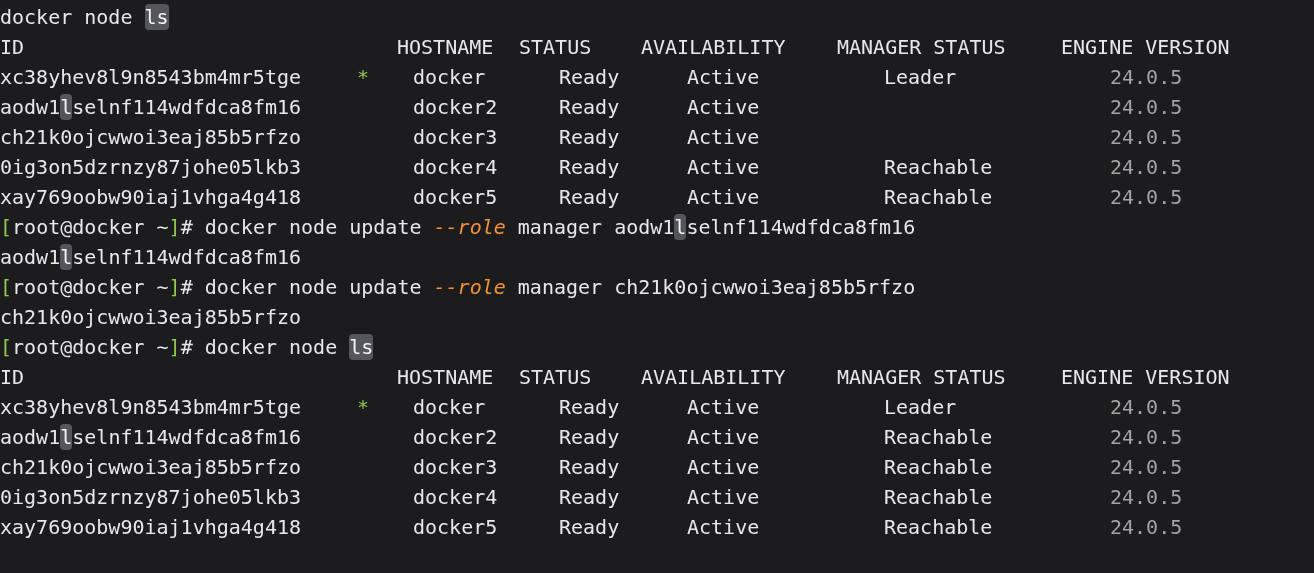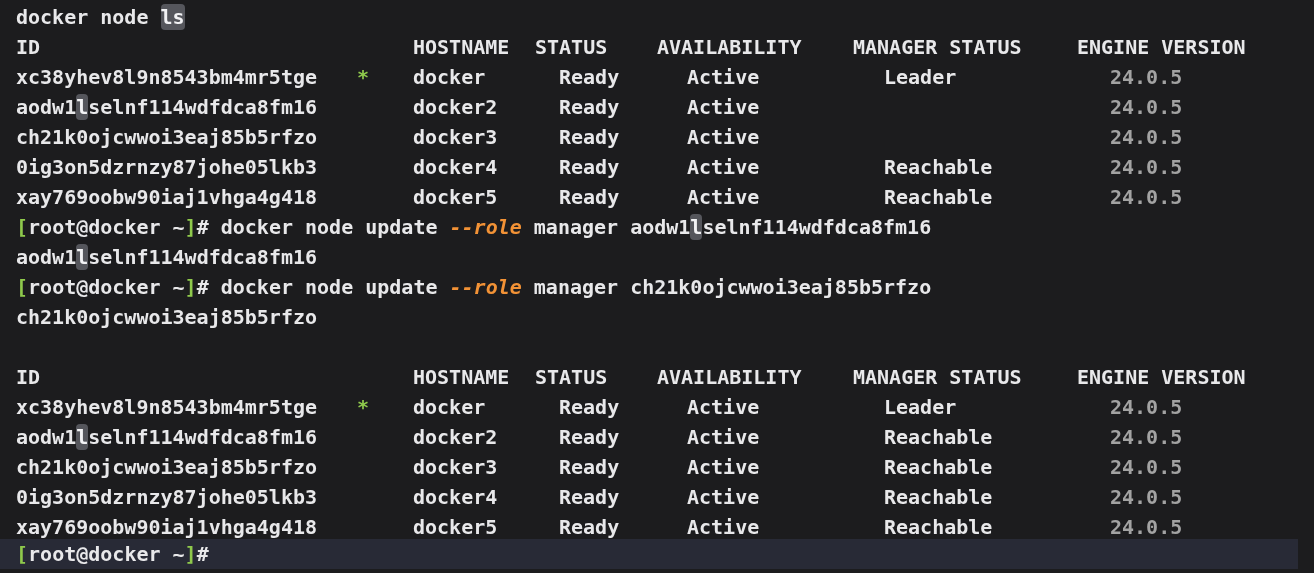--- a/index.html
+++ b/index.html
@@ -19,23 +19,21 @@
     letter-spacing: 0px;
     color: #e8e8ea;
     -webkit-font-smoothing: antialiased;
   }
   .line {
     position: absolute;
     left: 0;
     right: 16px;
     height: 30px;
     white-space: pre;
-    padding-left: 16px;
     box-sizing: border-box;
-    font-weight: bold;
   }
   .line.cur {
     background: #282a36;
   }
   .seg { white-space: pre; }
   .c-white   { color: #e8e8ea; }
   .c-green   { color: #8fc94c; }
   .c-orange  { color: #f29236; font-style: italic; }
   .c-purple  { color: #a3a3a3; }
   .c-star    { color: #8fc94c; }
@@ -66,28 +64,28 @@
   <div class="line" style="top:182px"><span class="seg c-white">xay769oobw90iaj1vhga4g418</span><span class="seg c-white"></span><span class="seg c-star" style="position:absolute;left:357px"></span><span class="seg c-white" style="position:absolute;left:413px">docker5</span><span class="seg c-white" style="position:absolute;left:559px">Ready</span><span class="seg c-white" style="position:absolute;left:687px">Active</span><span class="seg c-white" style="position:absolute;left:884px">Reachable</span><span class="seg c-purple" style="position:absolute;left:1110px">24.0.5</span></div>
 
   <div class="line" style="top:212px"><span class="seg c-green">[</span><span class="seg c-white">root@docker ~</span><span class="seg c-green">]</span><span class="seg c-white">#</span><span class="seg c-white"> </span><span class="seg c-white">docker node update </span><span class="seg c-orange">--role</span><span class="seg c-white"> manager </span><span class="seg c-white">aodw1</span><span class="seg hl">l</span><span class="seg c-white">selnf114wdfdca8fm16</span></div>
 
   <div class="line" style="top:242px"><span class="seg c-white">aodw1</span><span class="seg hl">l</span><span class="seg c-white">selnf114wdfdca8fm16</span></div>
 
   <div class="line" style="top:272px"><span class="seg c-green">[</span><span class="seg c-white">root@docker ~</span><span class="seg c-green">]</span><span class="seg c-white">#</span><span class="seg c-white"> </span><span class="seg c-white">docker node update </span><span class="seg c-orange">--role</span><span class="seg c-white"> manager </span><span class="seg c-white">ch21k0ojcwwoi3eaj85b5rfzo</span></div>
 
   <div class="line" style="top:302px"><span class="seg c-white">ch21k0ojcwwoi3eaj85b5rfzo</span></div>
 
+  <div class="line" style="top:332px"><span class="seg c-green">[</span><span class="seg c-white">root@docker ~</span><span class="seg c-green">]</span><span class="seg c-white">#</span><span class="seg c-white"> </span><span class="seg c-white">docker node </span><span class="seg hl">ls</span></div>
 
   <div class="line" style="top:362px"><span class="seg c-white" style="display:inline-block;width:397px">ID</span><span class="seg c-white" style="display:inline-block;width:122px">HOSTNAME</span><span class="seg c-white" style="display:inline-block;width:122px">STATUS</span><span class="seg c-white" style="display:inline-block;width:196px">AVAILABILITY</span><span class="seg c-white" style="display:inline-block;width:224px">MANAGER STATUS</span><span class="seg c-white">ENGINE VERSION</span></div>
 
   <div class="line" style="top:392px"><span class="seg c-white">xc38yhev8l9n8543bm4mr5tge</span><span class="seg c-white"></span><span class="seg c-star" style="position:absolute;left:357px">*</span><span class="seg c-white" style="position:absolute;left:413px">docker</span><span class="seg c-white" style="position:absolute;left:559px">Ready</span><span class="seg c-white" style="position:absolute;left:687px">Active</span><span class="seg c-white" style="position:absolute;left:884px">Leader</span><span class="seg c-purple" style="position:absolute;left:1110px">24.0.5</span></div>
 
   <div class="line" style="top:422px"><span class="seg c-white">aodw1</span><span class="seg hl">l</span><span class="seg c-white">selnf114wdfdca8fm16</span><span class="seg c-star" style="position:absolute;left:357px"></span><span class="seg c-white" style="position:absolute;left:413px">docker2</span><span class="seg c-white" style="position:absolute;left:559px">Ready</span><span class="seg c-white" style="position:absolute;left:687px">Active</span><span class="seg c-white" style="position:absolute;left:884px">Reachable</span><span class="seg c-purple" style="position:absolute;left:1110px">24.0.5</span></div>
 
   <div class="line" style="top:452px"><span class="seg c-white">ch21k0ojcwwoi3eaj85b5rfzo</span><span class="seg c-white"></span><span class="seg c-star" style="position:absolute;left:357px"></span><span class="seg c-white" style="position:absolute;left:413px">docker3</span><span class="seg c-white" style="position:absolute;left:559px">Ready</span><span class="seg c-white" style="position:absolute;left:687px">Active</span><span class="seg c-white" style="position:absolute;left:884px">Reachable</span><span class="seg c-purple" style="position:absolute;left:1110px">24.0.5</span></div>
 
   <div class="line" style="top:482px"><span class="seg c-white">0ig3on5dzrnzy87johe05lkb3</span><span class="seg c-white"></span><span class="seg c-star" style="position:absolute;left:357px"></span><span class="seg c-white" style="position:absolute;left:413px">docker4</span><span class="seg c-white" style="position:absolute;left:559px">Ready</span><span class="seg c-white" style="position:absolute;left:687px">Active</span><span class="seg c-white" style="position:absolute;left:884px">Reachable</span><span class="seg c-purple" style="position:absolute;left:1110px">24.0.5</span></div>
 
   <div class="line" style="top:512px"><span class="seg c-white">xay769oobw90iaj1vhga4g418</span><span class="seg c-white"></span><span class="seg c-star" style="position:absolute;left:357px"></span><span class="seg c-white" style="position:absolute;left:413px">docker5</span><span class="seg c-white" style="position:absolute;left:559px">Ready</span><span class="seg c-white" style="position:absolute;left:687px">Active</span><span class="seg c-white" style="position:absolute;left:884px">Reachable</span><span class="seg c-purple" style="position:absolute;left:1110px">24.0.5</span></div>
 
-  <div class="line cur" style="top:539px"><span class="seg c-green">[</span><span class="seg c-white">root@docker ~</span><span class="seg c-green">]</span><span class="seg c-white">#</span></div>
 
 </div>
 
 </body></html>

